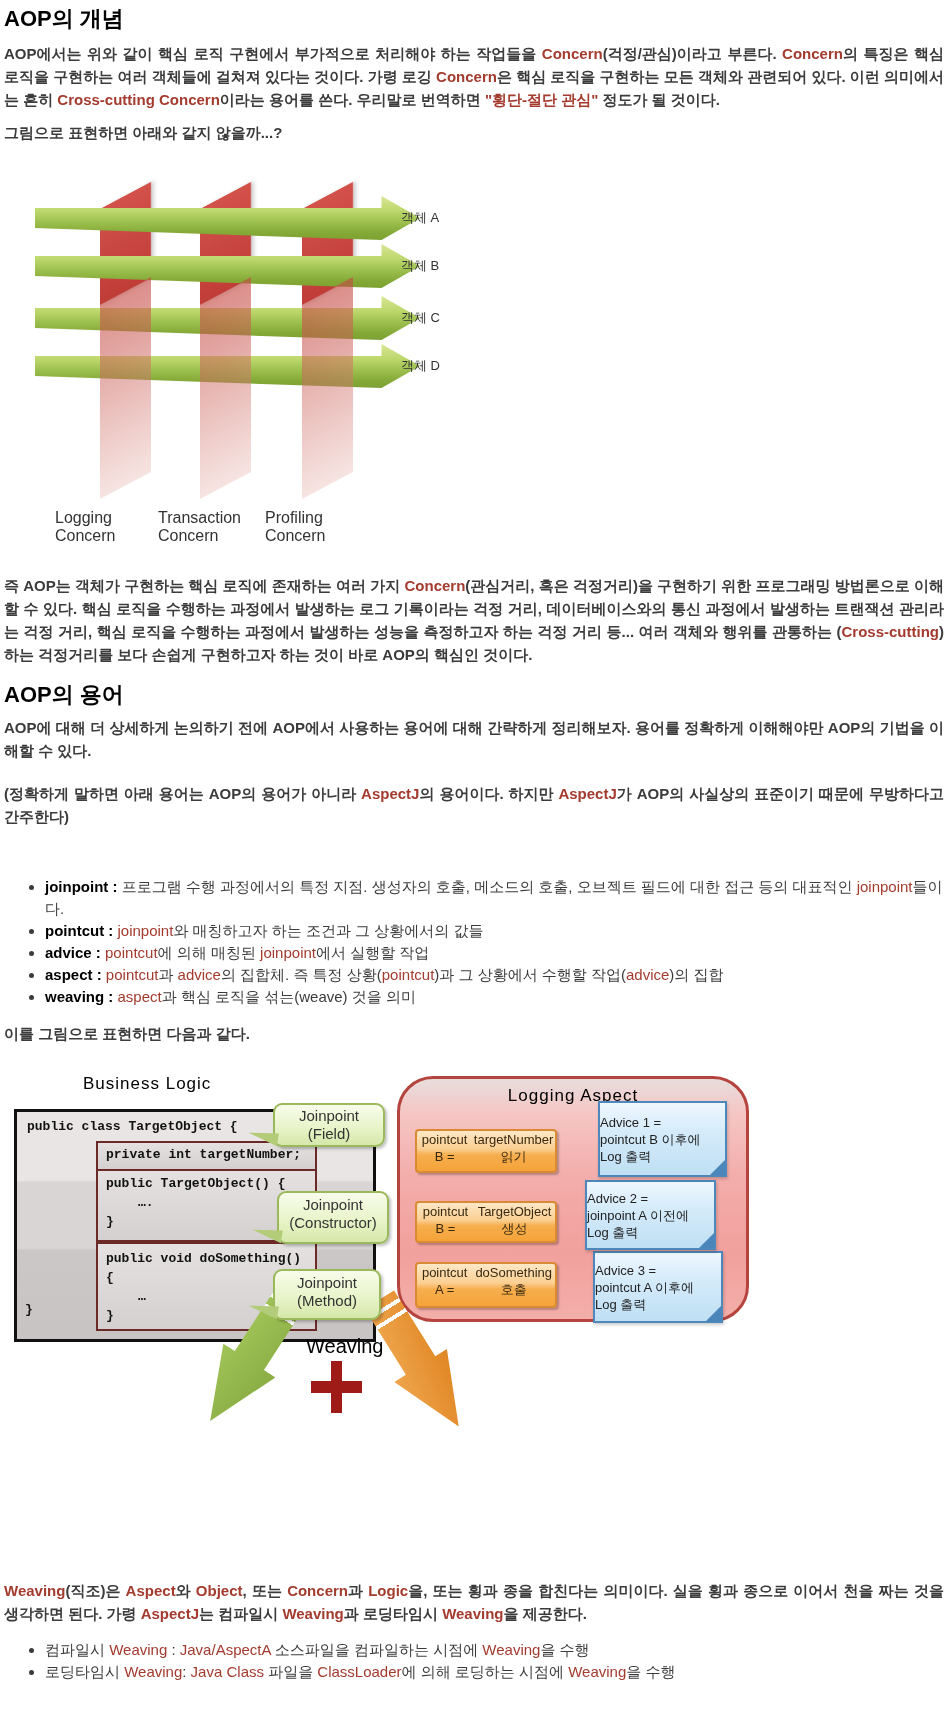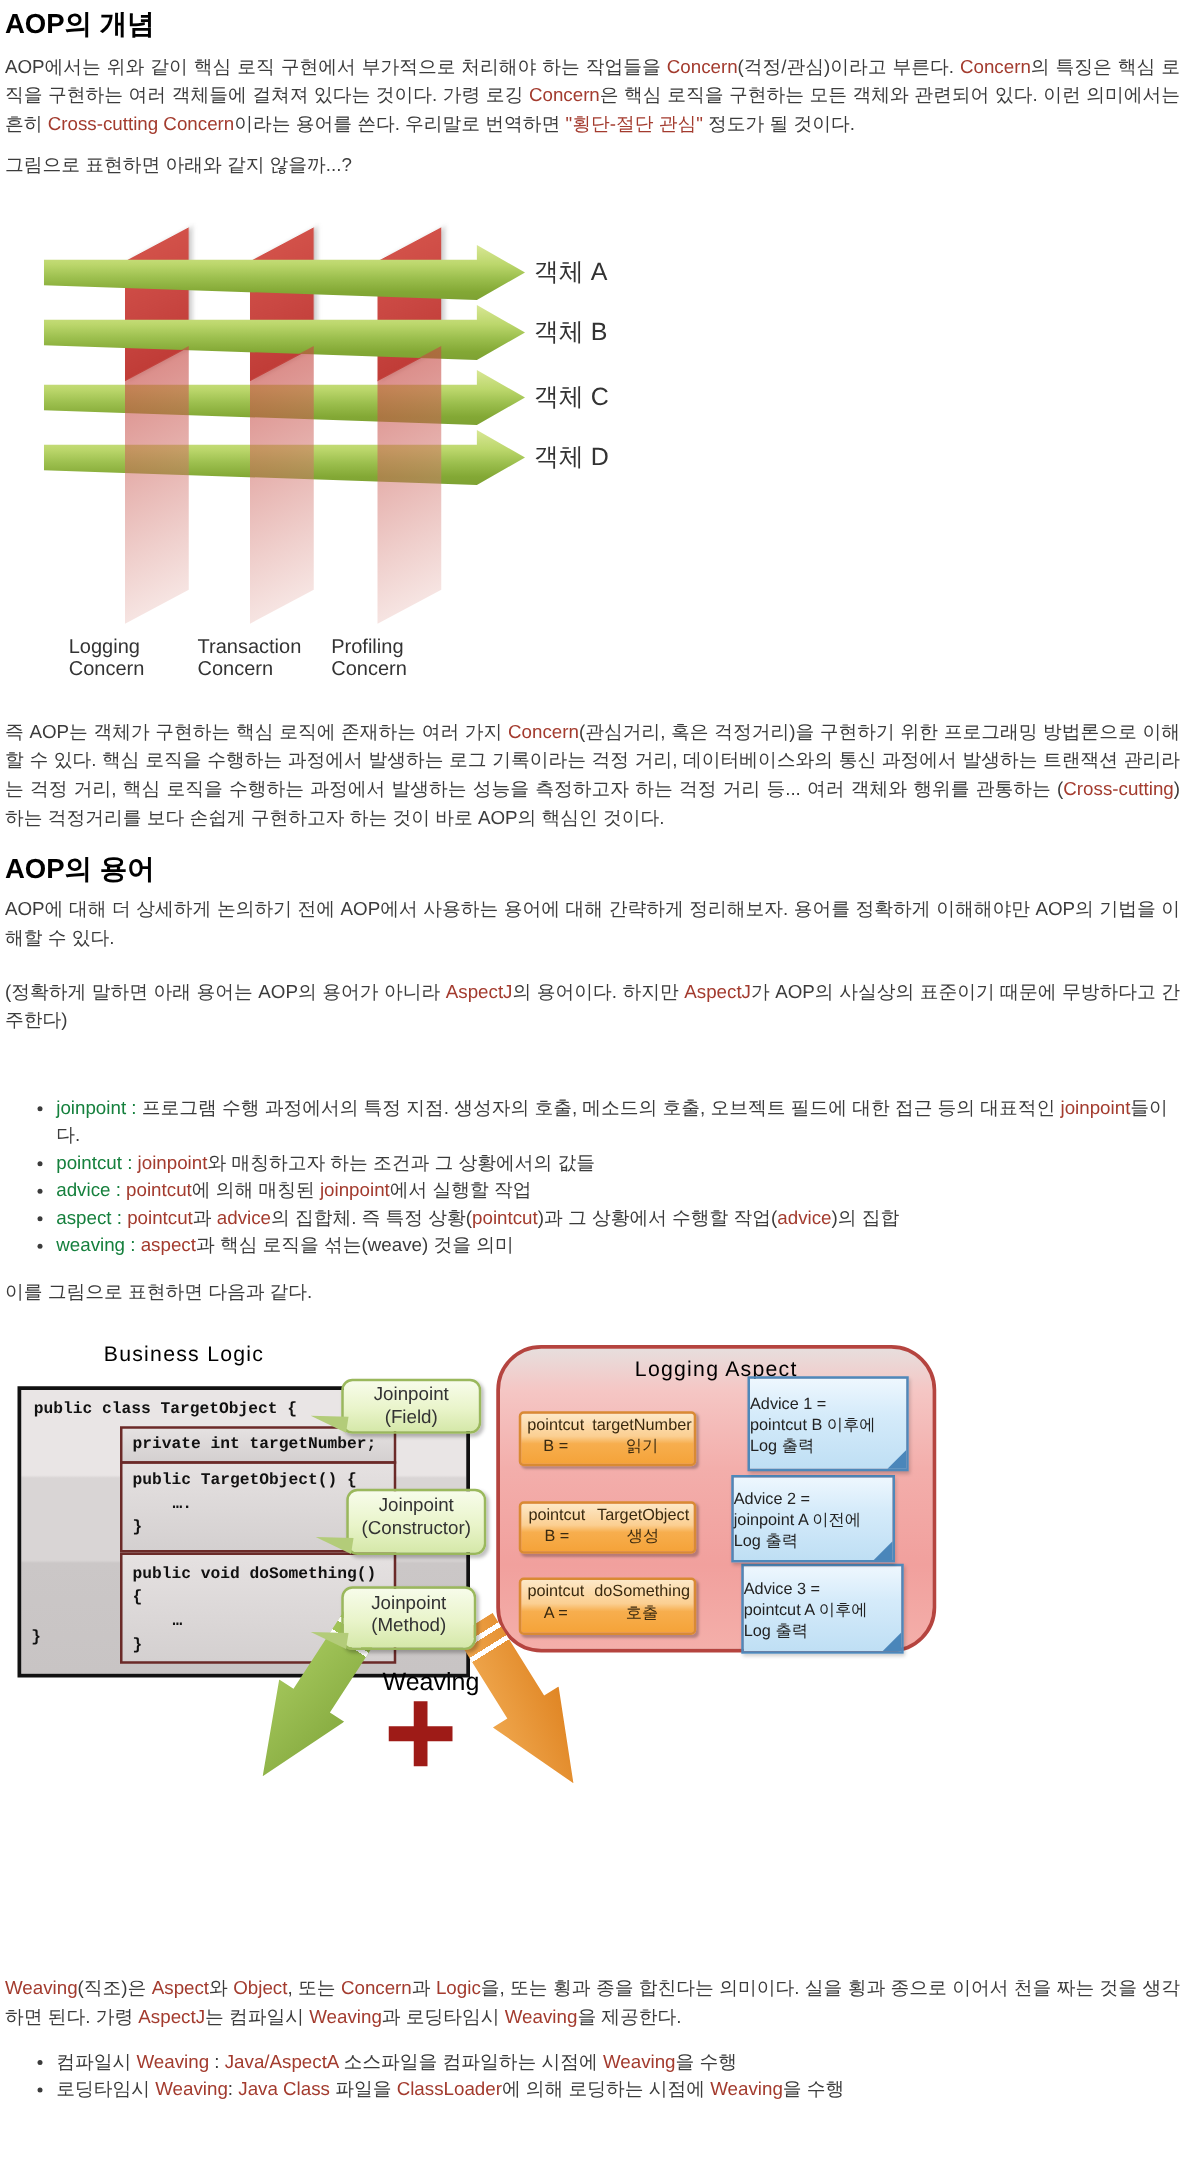--- a/index.html
+++ b/index.html
@@ -5,26 +5,26 @@
   html,body{margin:0;padding:0;background:#ffffff;}
   body{
     width:948px;height:1726px;overflow:hidden;
     font-family:"Liberation Sans","DejaVu Sans",sans-serif;
     color:#3b3b3b;font-size:15px;
   }
   .page{padding:6px 4px 0 4px;}
 
   h1.sec-title{font-size:22px;line-height:26px;font-weight:bold;color:#000;margin:0 0 10px 0;}
   h2.sec-title{font-size:22px;line-height:26px;font-weight:bold;color:#000;margin:16px 0 8px 0;}
-  p.body-p{margin:0;line-height:23px;text-align:justify;}
+  p.body-p{margin:0;line-height:23px;text-align:justify;font-weight:bold;}
   p.p1{margin-bottom:10px;}
   p.p2{margin-bottom:0;}
   p.p5{margin-top:20px;}
   .kw{color:#a33b2e;}
-  .term{font-weight:normal;color:#15803d;}
+  .term{font-weight:bold;color:#000000;}
 
   ul.term-list{margin:48px 0 0 0;padding:0 0 0 41px;line-height:22px;}
   ul.term-list li{margin:0;}
   ul.bottom-list{margin:14px 0 0 0;padding:0 0 0 41px;line-height:22px;}
   p.p6{margin-top:14px;}
   p.p7{margin-top:18px;}
 
   
   .diagram1{position:relative;height:400px;margin-top:6px;}
   .obj-arrow{
@@ -37,21 +37,21 @@
     position:absolute;width:51px;height:96px;z-index:1;
     transform:skewY(-28deg);transform-origin:0 0;
     background:linear-gradient(180deg,#d25149 0%,#c94742 50%,#c03c37 100%);
     filter:drop-shadow(3px 1px 2px rgba(150,150,150,0.45));
   }
   .band-bottom{
     position:absolute;width:51px;height:195px;z-index:3;
     transform:skewY(-28deg);transform-origin:0 0;
     background:linear-gradient(180deg,rgba(197,72,66,0.62) 0%,rgba(206,103,96,0.52) 40%,rgba(219,146,139,0.44) 75%,rgba(229,176,169,0.34) 100%);
   }
-  .obj-label{position:absolute;left:423px;font-size:20px;line-height:22px;color:#333;z-index:4;}
+  .obj-label{position:absolute;left:397px;font-size:13px;line-height:22px;color:#333;z-index:4;}
   .concern-label{position:absolute;top:359px;font-size:16px;line-height:18px;color:#333;z-index:4;}
 
   
   .diagram2{position:relative;height:500px;margin-top:16px;}
   .bl-title{position:absolute;left:79px;top:13px;font-size:17px;color:#000;letter-spacing:1px;}
   .bl-box{
     position:absolute;left:10px;top:48px;width:356px;height:227px;
     border:3px solid #111;
     background:linear-gradient(180deg,#e9e5e5 0%,#e9e5e5 30%,#d9d5d5 31%,#d9d5d5 60%,#cbc7c7 61%,#c8c4c4 100%);
   }

